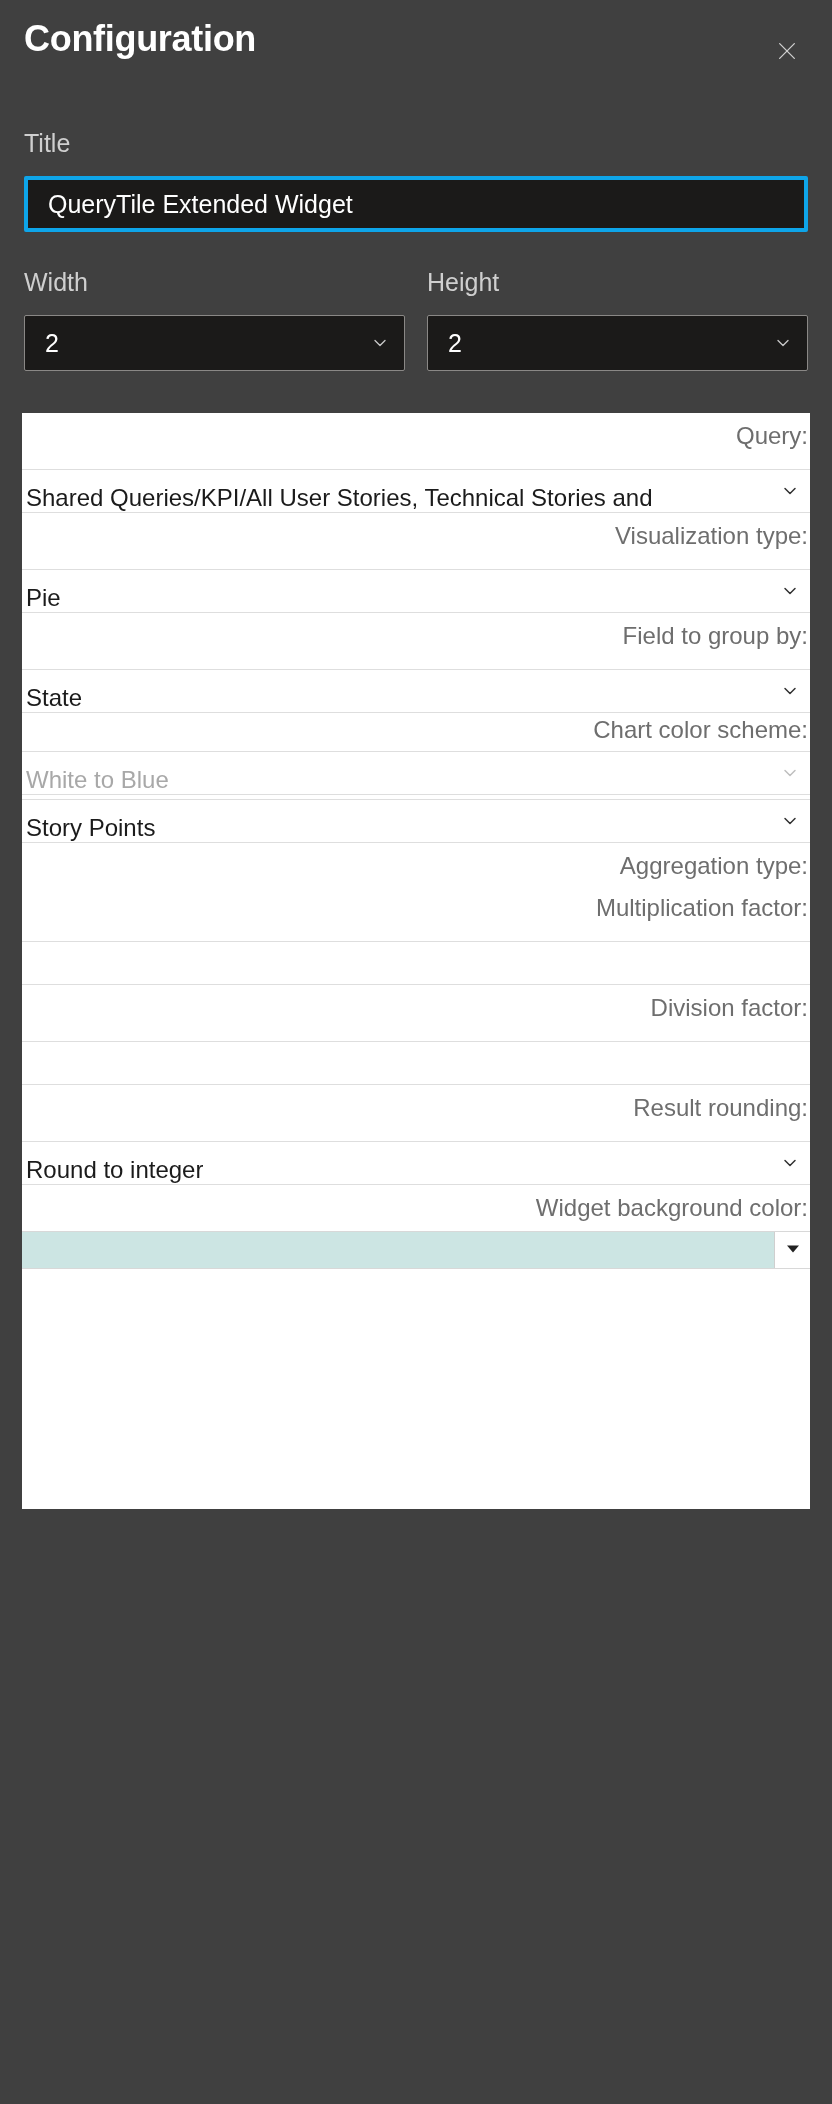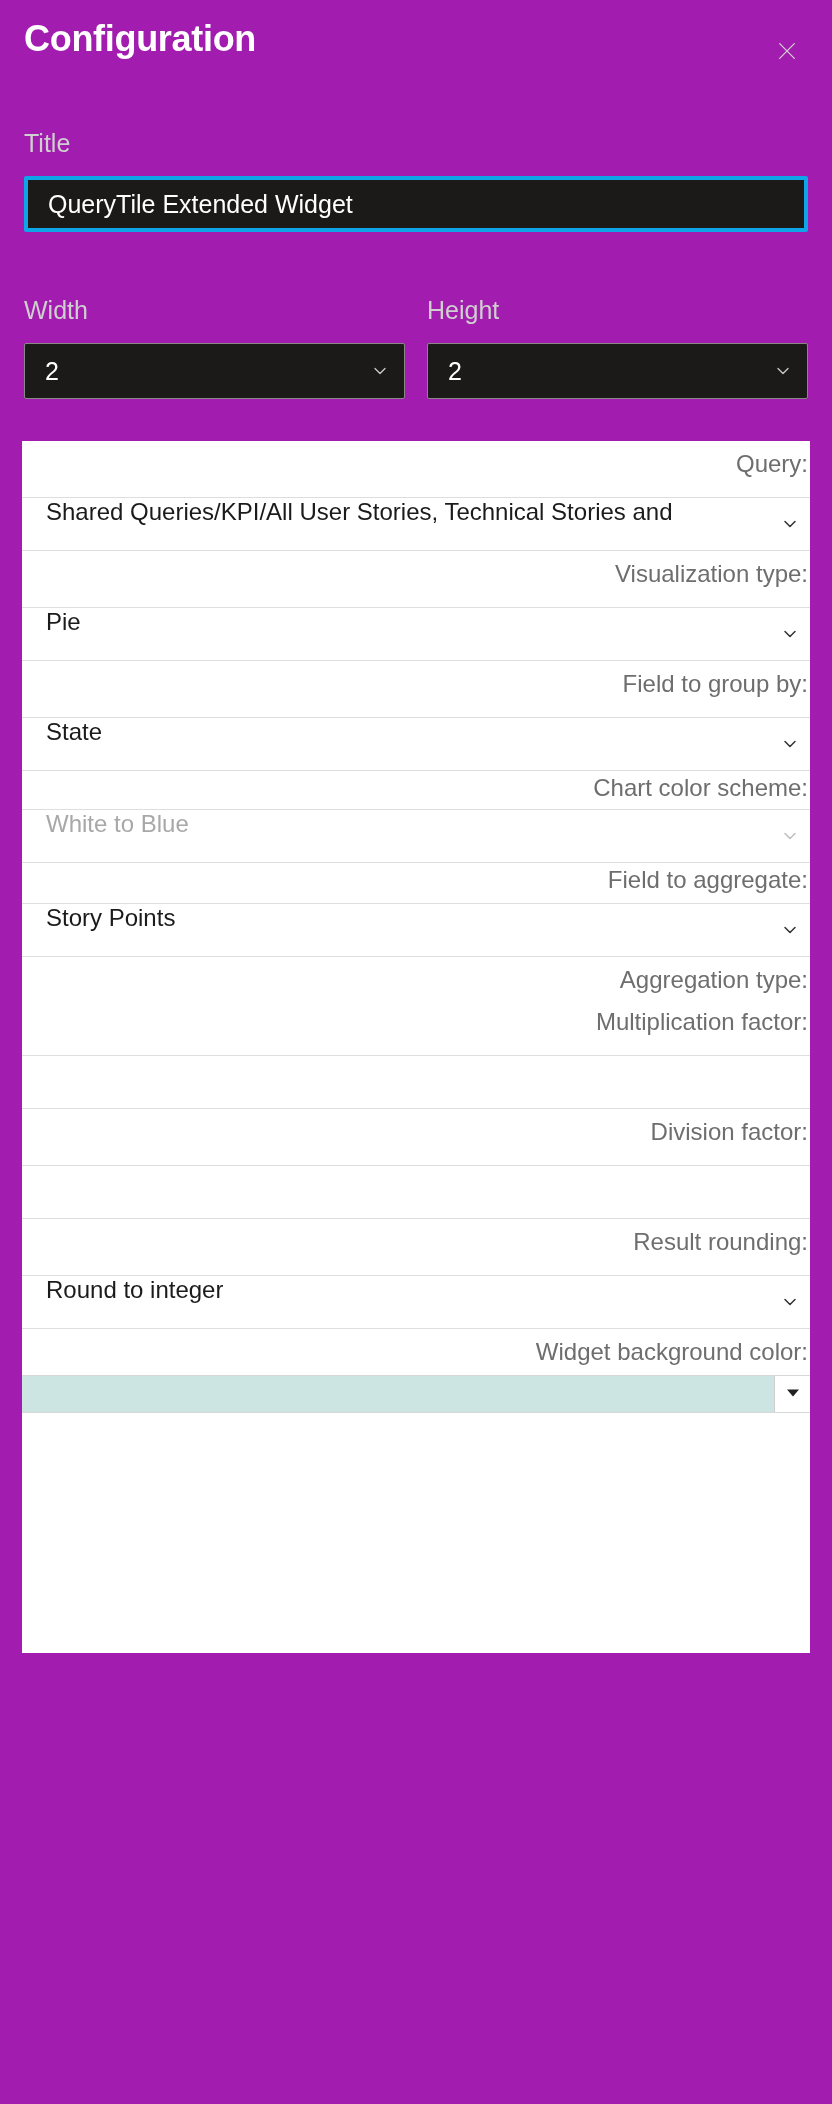--- a/index.html
+++ b/index.html
@@ -7,21 +7,21 @@
     margin: 0;
     padding: 0;
     width: 832px;
     font-family: "Segoe UI", -apple-system, Helvetica, Arial, sans-serif;
     background: #2b2927;
     color: #e8e8e8;
   }
   .panel {
     width: 832px;
     min-height: 2104px;
-    background: #a21caf;
+    background: #404040;
     position: relative;
   }
   .header {
     display: flex;
     align-items: flex-start;
     justify-content: space-between;
     padding: 18px 24px 0 24px;
   }
   .header h1 {
     margin: 0;
@@ -43,21 +43,21 @@
   }
   .close-btn svg { stroke: #d0d0d0; }
 
   .dark-section {
     padding: 0 24px;
   }
   .field-group { margin-top: 60px; }
   .field-group.half-row {
     display: flex;
     gap: 22px;
-    margin-top: 64px;
+    margin-top: 36px;
   }
   .field-group label, .half label {
     display: block;
     font-size: 25px;
     color: #cfcfcf;
     margin-bottom: 18px;
     font-weight: 400;
   }
   .half { flex: 1; }
 
@@ -112,26 +112,26 @@
   .llabel {
     font-size: 24px;
     color: #6e6e6e;
     font-weight: 400;
     padding: 8px 2px 4px 2px;
     line-height: 1.25;
     text-align: right;
   }
   .lselect, .linput, .lselect-disabled {
     position: relative;
-    height: 54px;
+    height: 44px;
     border-top: 1px solid #dedede;
     border-bottom: 1px solid #dedede;
     display: flex;
-    align-items: flex-start;
-    padding: 0 44px 0 24px;
+    align-items: flex-end;
+    padding: 0 44px 0 4px;
     margin-top: 14px;
     cursor: pointer;
   }
   .linput { cursor: text; }
   .lselect .lvalue, .linput .lvalue {
     font-size: 24px;
     color: #1b1b1b;
     white-space: nowrap;
     overflow: hidden;
   }
@@ -271,21 +271,20 @@
         <span class="lvalue">White to Blue</span>
         <span class="lchev">
           <svg width="20" height="20" viewBox="0 0 24 24" fill="none" stroke-width="1.8" stroke-linecap="round" stroke-linejoin="round">
             <polyline points="6 9 12 15 18 9"></polyline>
           </svg>
         </span>
       </div>
     </div>
 
     <div class="lrow tight">
-      <div class="llabel">Field to aggregate:</div>
       <div class="lselect" style="margin-top:4px;">
         <span class="lvalue">Story Points</span>
         <span class="lchev">
           <svg width="20" height="20" viewBox="0 0 24 24" fill="none" stroke-width="1.8" stroke-linecap="round" stroke-linejoin="round">
             <polyline points="6 9 12 15 18 9"></polyline>
           </svg>
         </span>
       </div>
     </div>
 

